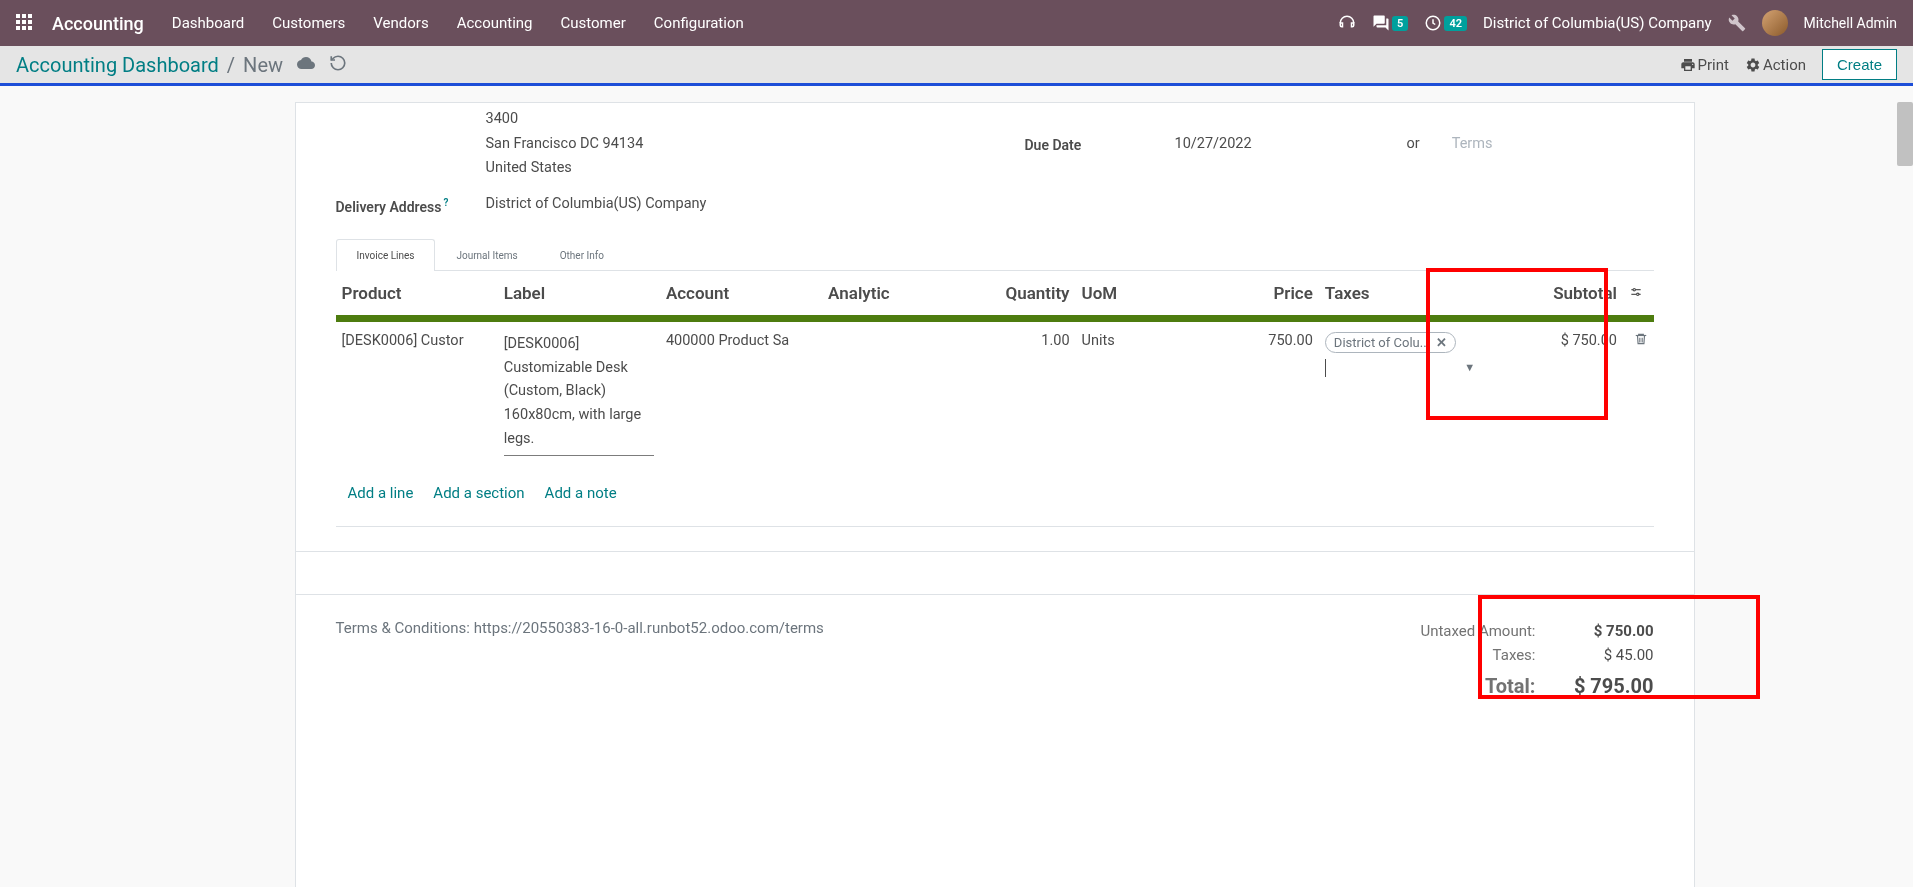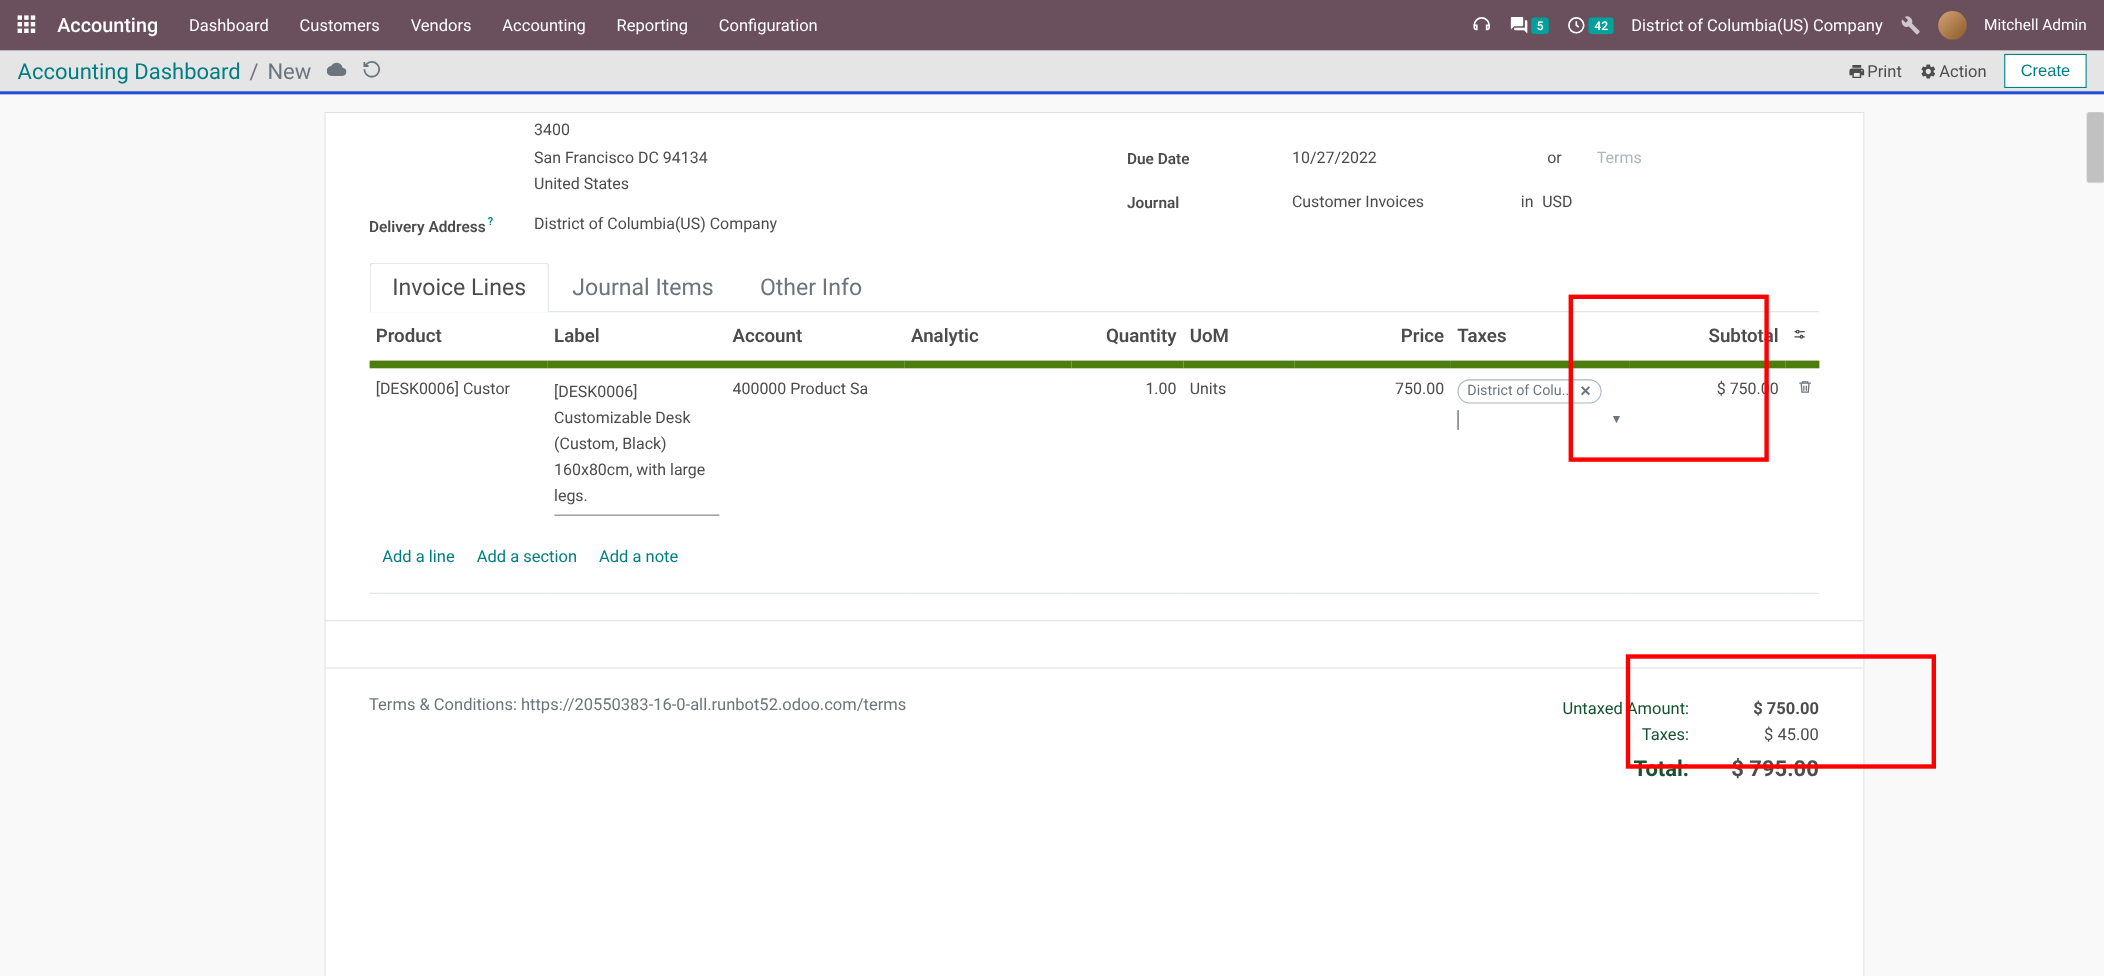--- a/index.html
+++ b/index.html
@@ -33,21 +33,21 @@
   .fields .col { flex:1; }
   .fieldrow { display:flex; padding: 4px 0; align-items:flex-start; }
   .fieldrow .lbl { width: 150px; font-weight:600; color:#4c4c4c; font-size:14px; padding-top:2px; }
   .fieldrow .val { flex:1; color:#4c4c4c; font-size:14.5px; }
   .fieldrow .help { color:#017e84; font-size:10px; vertical-align:super; margin-left:2px; }
   .or { color:#4c4c4c; margin: 0 8px; }
   .terms-placeholder { color:#adb5bd; }
   .addr { line-height:1.7; }
   
   .tabs { display:flex; border-bottom:1px solid #dee2e6; margin: 10px 40px 0 40px; }
-  .tab { padding: 10px 20px; color:#6c757d; cursor:pointer; font-size:21px; border:1px solid transparent; border-bottom:none; margin-bottom:-1px; }
+  .tab { padding: 10px 20px; color:#6c757d; cursor:pointer; font-size:10px; border:1px solid transparent; border-bottom:none; margin-bottom:-1px; }
   .tab.active { border-color:#dee2e6; background:#fff; color:#4c4c4c; border-radius:3px 3px 0 0; }
   
   .grid { margin: 0 40px; }
   .grid table { width:100%; border-collapse:collapse; }
   .grid th { text-align:left; font-weight:600; padding: 12px 6px; border-bottom:7px solid #4d7c0f; font-size:17px; color:#4c4c4c; }
   .grid th.num, .grid td.num { text-align:right; }
   .grid td { padding: 10px 6px; vertical-align:top; font-size:14.5px; border-bottom:1px solid #f1f1f1; }
   .grid tr.linerow td { border-bottom: none; }
   .cell-label { line-height:1.65; border-bottom: 1px solid #7c7c7c; padding-bottom:4px;}
   .tag { display:inline-flex; align-items:center; border:1px solid #adb5bd; border-radius:12px; padding: 2px 8px; font-size:13px; color:#6c757d; gap:6px; }
@@ -61,21 +61,21 @@
   
   .addlinks { display:flex; gap:20px; padding: 8px 6px 14px 6px; }
   .addlinks a { color:#017e84; text-decoration:none; cursor:pointer; font-size:15px; }
   
   .spacerbar { height: 44px; border-top:1px solid #dee2e6; border-bottom:1px solid #dee2e6; margin: 24px 0 0 0; }
   
   .footer { display:flex; padding: 24px 40px 40px 40px; }
   .termslink { color:#6c757d; font-size:15px; }
   .totals { margin-left:auto; }
   .totals .trow { display:flex; justify-content:flex-end; gap:28px; padding:3px 0; font-size:15px; }
-  .totals .trow .tlbl { color:#14532d; }
+  .totals .trow .tlbl { color:#737373; }
   .totals .trow .tval { min-width:90px; text-align:right; }
   .totals .trow.big { font-size:20px; font-weight:700; margin-top:4px; }
   
   .redbox { position:absolute; border: 4px solid #ff0000; pointer-events:none; }
   .redbox.r1 { left: 1130px; top: 165px; width: 182px; height: 152px; }
   .redbox.r2 { left: 1182px; top: 492px; width: 282px; height: 104px; }
   
   
   .sheetwrap { padding-left: 76px; padding-right: 0; }
 
@@ -95,21 +95,21 @@
       <span></span>
       <span></span>
       <span></span>
     </div>
   <div class="brand">Accounting</div>
   <div class="menu">
     <a>Dashboard</a>
     <a>Customers</a>
     <a>Vendors</a>
     <a>Accounting</a>
-    <a>Reporting</a>
+    <a>Customer</a>
     <a>Configuration</a>
   </div>
   <div class="right">
     <div class="icon-wrap">
       <svg width="18" height="18" viewBox="0 0 24 24" fill="none" stroke="#fff" stroke-width="2">
           <path d="M3 12a9 9 0 0118 0"></path>
           <path d="M21 12v3a2 2 0 01-2 2h-1v-5h3z"></path>
           <path d="M3 12v3a2 2 0 002 2h1v-5H3z"></path>
         </svg>
     </div>
@@ -190,28 +190,20 @@
           <div class="val">District of Columbia(US) Company</div>
         </div>
       </div>
       <div class="col">
         <div class="fieldrow" style="margin-top:28px;">
           <div class="lbl">Due Date</div>
           <div class="val" style="display:flex; align-items:center;gap:24px;">
             <span style="min-width:200px;">10/27/2022</span>
             <span class="or">or</span>
             <span class="terms-placeholder">Terms</span>
-          </div>
-        </div>
-        <div class="fieldrow" style="margin-top:14px;">
-          <div class="lbl">Journal</div>
-          <div class="val" style="display:flex; align-items:center;">
-            <span style="min-width:200px;">Customer Invoices</span>
-            <span class="or">in</span>
-            <span>USD</span>
           </div>
         </div>
       </div>
     </div>
 
     <div class="tabs">
       <div class="tab active">Invoice Lines</div>
       <div class="tab">Journal Items</div>
       <div class="tab">Other Info</div>
     </div>

